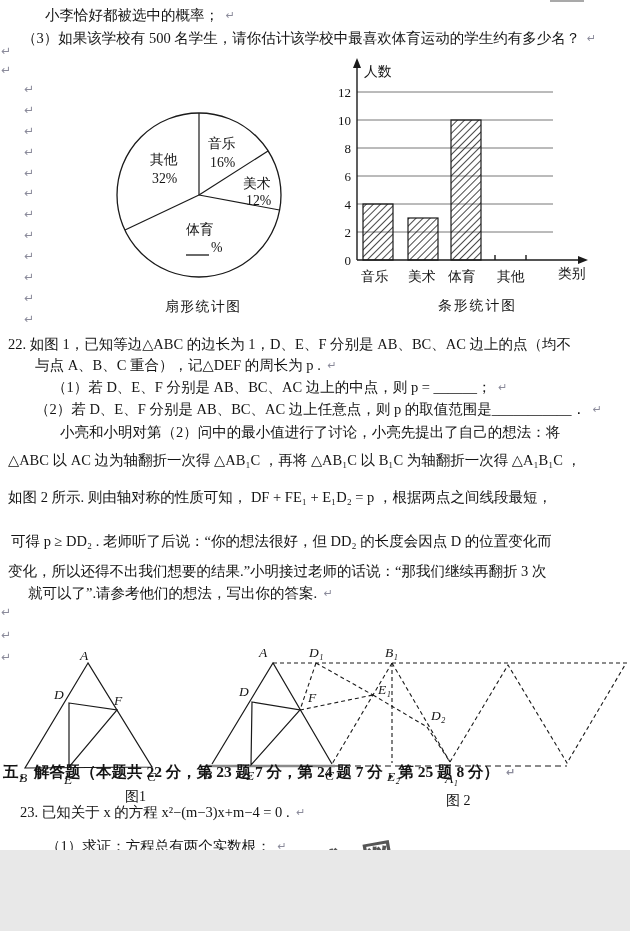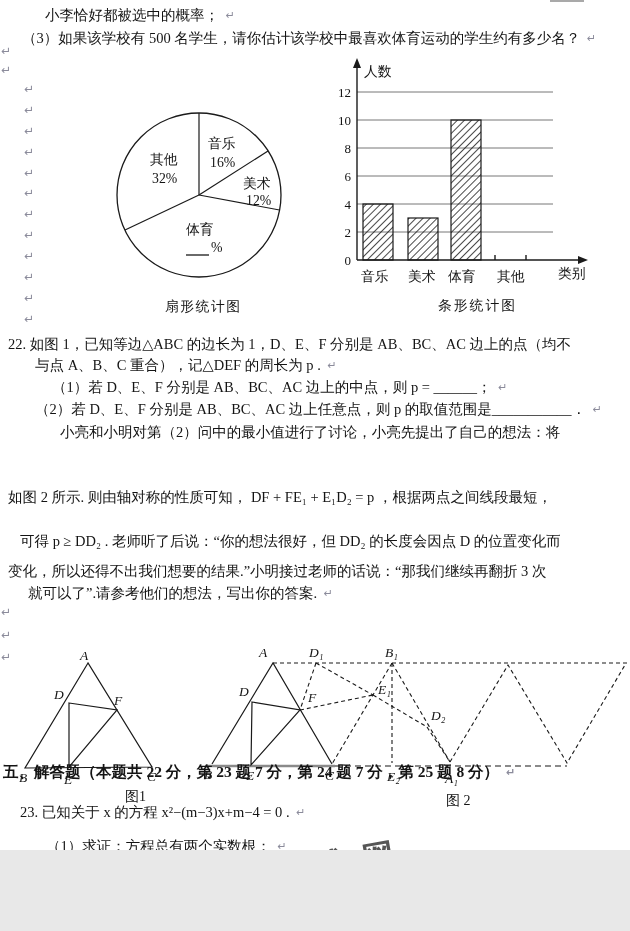--- a/index.html
+++ b/index.html
@@ -149,24 +149,27 @@
     <span>（1）若 D、E、F 分别是 AB、BC、AC 边上的中点，则 p = ______；</span>
     <span class="ret">↵</span>
   </div>
   <div class="line" style="left:35px;top:401px;">
     <span>（2）若 D、E、F 分别是 AB、BC、AC 边上任意点，则 p 的取值范围是___________．</span>
     <span class="ret">↵</span>
   </div>
   <div class="line" style="left:60px;top:424px;">
     <span>小亮和小明对第（2）问中的最小值进行了讨论，小亮先提出了自己的想法：将</span>
   </div>
+  <div class="line" style="left:8px;top:452px;">
+    <span>△ABC 以 AC 边为轴翻折一次得 △AB₁C ，再将 △AB₁C 以 B₁C 为轴翻折一次得 △A₁B₁C ，</span>
+  </div>
   <div class="line" style="left:8px;top:489px;">
     <span>如图 2 所示. 则由轴对称的性质可知， DF + FE₁ + E₁D₂ = p ，根据两点之间线段最短，</span>
   </div>
-  <div class="line" style="left:20px;top:533px;">
+  <div class="line" style="left:11px;top:533px;">
     <span>可得 p ≥ DD₂ . 老师听了后说：“你的想法很好，但 DD₂ 的长度会因点 D 的位置变化而</span>
   </div>
   <div class="line" style="left:8px;top:563px;">
     <span>变化，所以还得不出我们想要的结果.”小明接过老师的话说：“那我们继续再翻折 3 次</span>
   </div>
   <div class="line" style="left:8px;top:585px;margin-left:20px;">
     <span>就可以了”.请参考他们的想法，写出你的答案.</span>
     <span class="ret">↵</span>
   </div>
 

